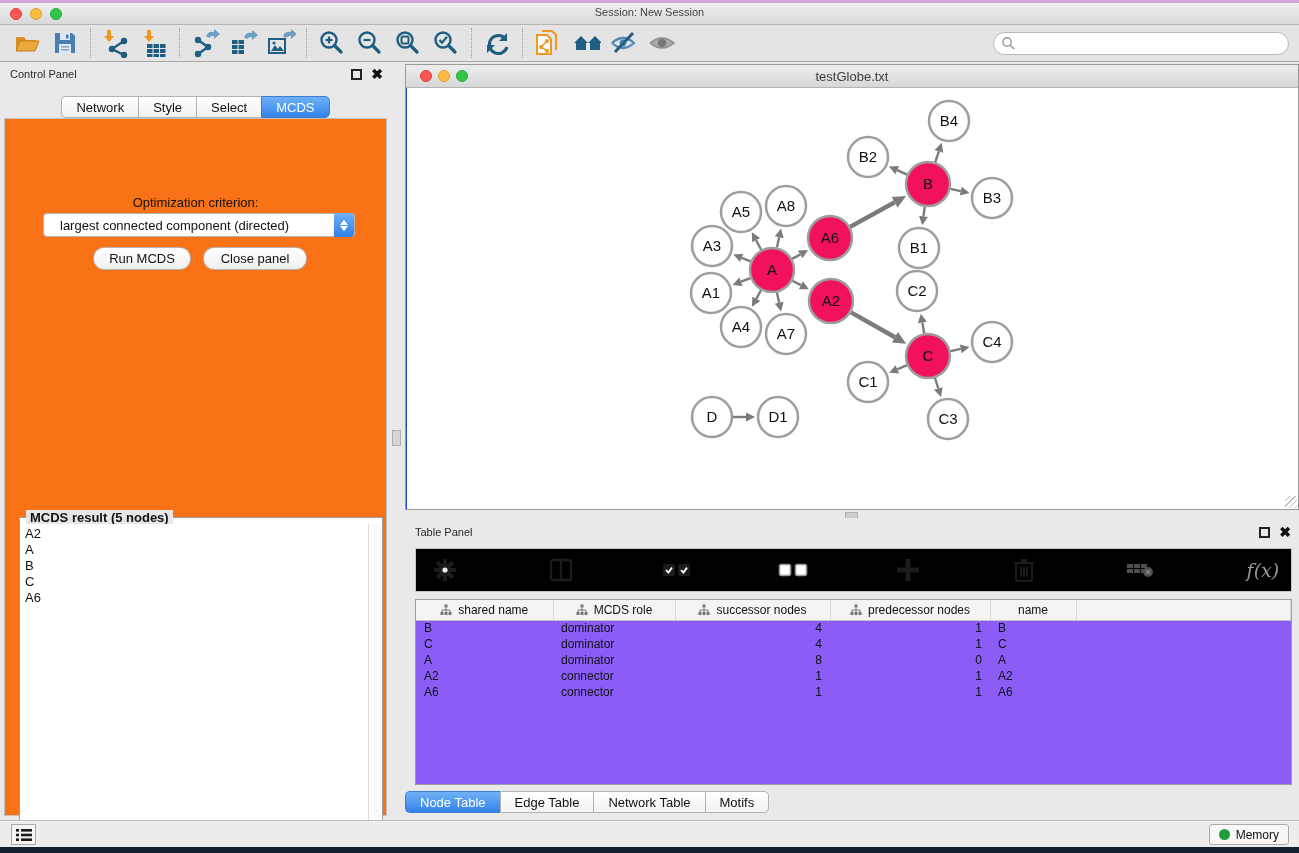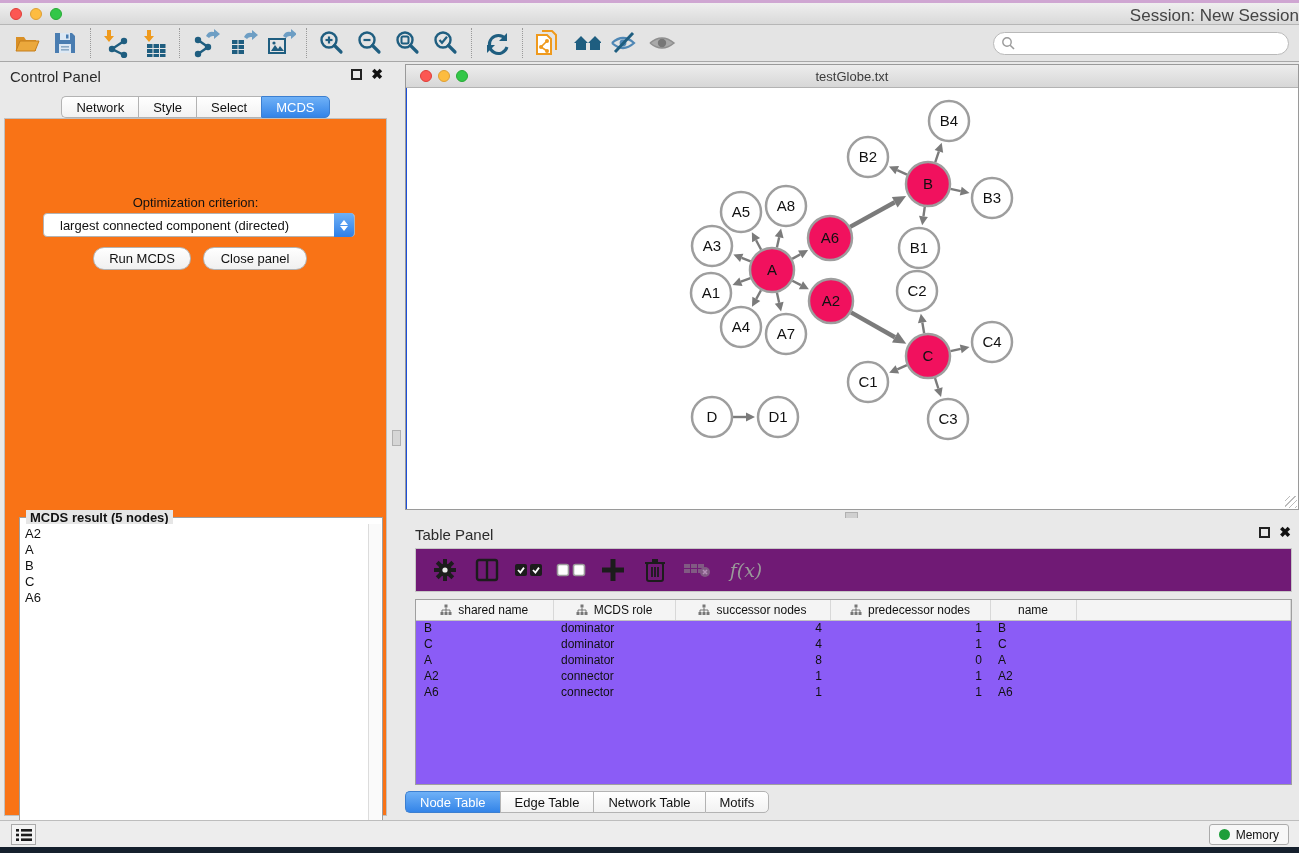--- a/index.html
+++ b/index.html
@@ -4,41 +4,41 @@
 <style>
   * { margin:0; padding:0; box-sizing:border-box; }
   html,body { width:1299px; height:853px; }
   body { font-family:"Liberation Sans", sans-serif; background:#e9e9e9; overflow:hidden; }
   #app { position:relative; width:1299px; height:853px; background:#e9e9e9; }
 
   
   .top-strip { position:absolute; left:0; top:0; width:1299px; height:3px; background:#cfa6d2; }
   .titlebar { position:absolute; left:0; top:3px; width:1299px; height:22px;
     background:linear-gradient(#efefef,#d9d9d9); border-bottom:1px solid #b6b6b6; }
-  .titlebar .title { position:absolute; left:0; right:0; top:3px; text-align:right;
-    font-size:17px; color:#454545; }
+  .titlebar .title { position:absolute; left:0; right:0; top:3px; text-align:center;
+    font-size:11px; color:#454545; }
   .tl { position:absolute; top:5px; width:12px; height:12px; border-radius:50%; }
   .tl.red { left:10px; background:#fc5753; border:1px solid #df3e38; }
   .tl.yel { left:30px; background:#fdbc40; border:1px solid #de9f34; }
   .tl.grn { left:50px; background:#33c748; border:1px solid #27aa35; }
 
   
   .toolbar { position:absolute; left:0; top:25px; width:1299px; height:37px;
     background:#e4e4e4; border-bottom:1px solid #a8a8a8; display:flex; align-items:center; }
   .tb-ic { width:30px; height:30px; margin:0 4px; display:flex; align-items:center; justify-content:center; }
   .tb-sep { width:1px; height:30px; border-left:1px dotted #9a9a9a; margin:0 6px; }
   .searchbox { position:absolute; right:10px; top:7px; width:296px; height:23px; background:#fff;
     border:1px solid #b9b9b9; border-radius:12px; display:flex; align-items:center; padding-left:7px; }
   .searchbox input { border:none; outline:none; flex:1; font-size:12px; height:18px; background:transparent;
     font-family:"Liberation Sans",sans-serif; }
 
   
   .control-panel { position:absolute; left:0; top:62px; width:391px; height:758px; background:#e9e9e9; }
   .panel-head { position:absolute; left:0; top:4px; width:100%; height:20px; }
-  .panel-head .ph-title { position:absolute; left:10px; top:2px; font-size:15px; color:#2b2b2b; }
+  .panel-head .ph-title { position:absolute; left:10px; top:2px; font-size:11px; color:#2b2b2b; }
   .ph-btns { position:absolute; right:8px; top:3px; display:flex; gap:9px; }
   .ph-float { width:11px; height:11px; border:2px solid #222; }
   .ph-close { font-size:14px; font-weight:bold; color:#111; line-height:11px; }
 
   .cp-tabs { position:absolute; left:0; top:34px; width:100%; display:flex; justify-content:center; z-index:3; }
   .seg { height:22px; padding:0 14px; background:linear-gradient(#ffffff,#f2f2f2); border:1px solid #b3b3b3;
     border-right:none; font-size:13px; color:#111; display:flex; align-items:center; }
   .seg:first-child { border-radius:5px 0 0 5px; }
   .seg:last-child { border-radius:0 5px 5px 0; border-right:1px solid #b3b3b3; }
   .seg.active { background:linear-gradient(#6fb1f7,#3384e8); color:#fff; border-color:#3c7fd0; }
@@ -81,22 +81,22 @@
     background:linear-gradient(#ededed,#d7d7d7); border-bottom:1px solid #b3b3b3; }
   .net-titlebar .title { position:absolute; left:0; right:0; top:4px; text-align:center; font-size:13px; color:#3c3c3c; }
   .net-canvas { position:absolute; left:1px; top:23px; width:891px; height:421px; background:#fff; }
   .resize-grip { position:absolute; right:1px; bottom:1px; width:12px; height:12px;
     background:repeating-linear-gradient(135deg, transparent 0 3px, #bbb 3px 4px); }
   .h-divider-thumb { position:absolute; left:845px; top:512px; width:13px; height:8px; background:#cfcfcf;
     border:1px solid #b0b0b0; }
 
   
   .table-panel { position:absolute; left:405px; top:518px; width:894px; height:302px; background:#e9e9e9; }
-  .tp-toolbar { position:absolute; left:10px; top:30px; width:877px; height:44px; background:#701a75;
-    border:1px solid #c6c6c6; display:flex; align-items:center; padding-left:8px; }
+  .tp-toolbar { position:absolute; left:10px; top:30px; width:877px; height:44px; background:#000000;
+    border:1px solid #c6c6c6; display:flex; align-items:center; padding-left:8px;justify-content:space-between; }
   .tp-ic { width:32px; height:32px; margin:0 5px; display:flex; align-items:center; justify-content:center; }
   .fx { font-family:"DejaVu Serif", serif; font-style:italic; font-size:19px; color:#9a9a9a; }
 
   .tp-table { position:absolute; left:10px; top:81px; width:877px; height:186px; background:#8b5cf6;
     border:1px solid #9f9f9f; overflow:hidden; }
   table.data { border-collapse:collapse; width:100%; table-layout:fixed; font-size:12px; color:#111; }
   table.data thead th { background:#f4f4f4; border-bottom:1px solid #c2c2c2; border-right:1px solid #d8d8d8;
     font-weight:normal; height:20px; text-align:center; font-size:12px; }
   table.data thead th .thwrap { display:flex; align-items:center; justify-content:center; gap:6px; }
   table.data td { height:16px; padding:0 8px; white-space:nowrap; }

